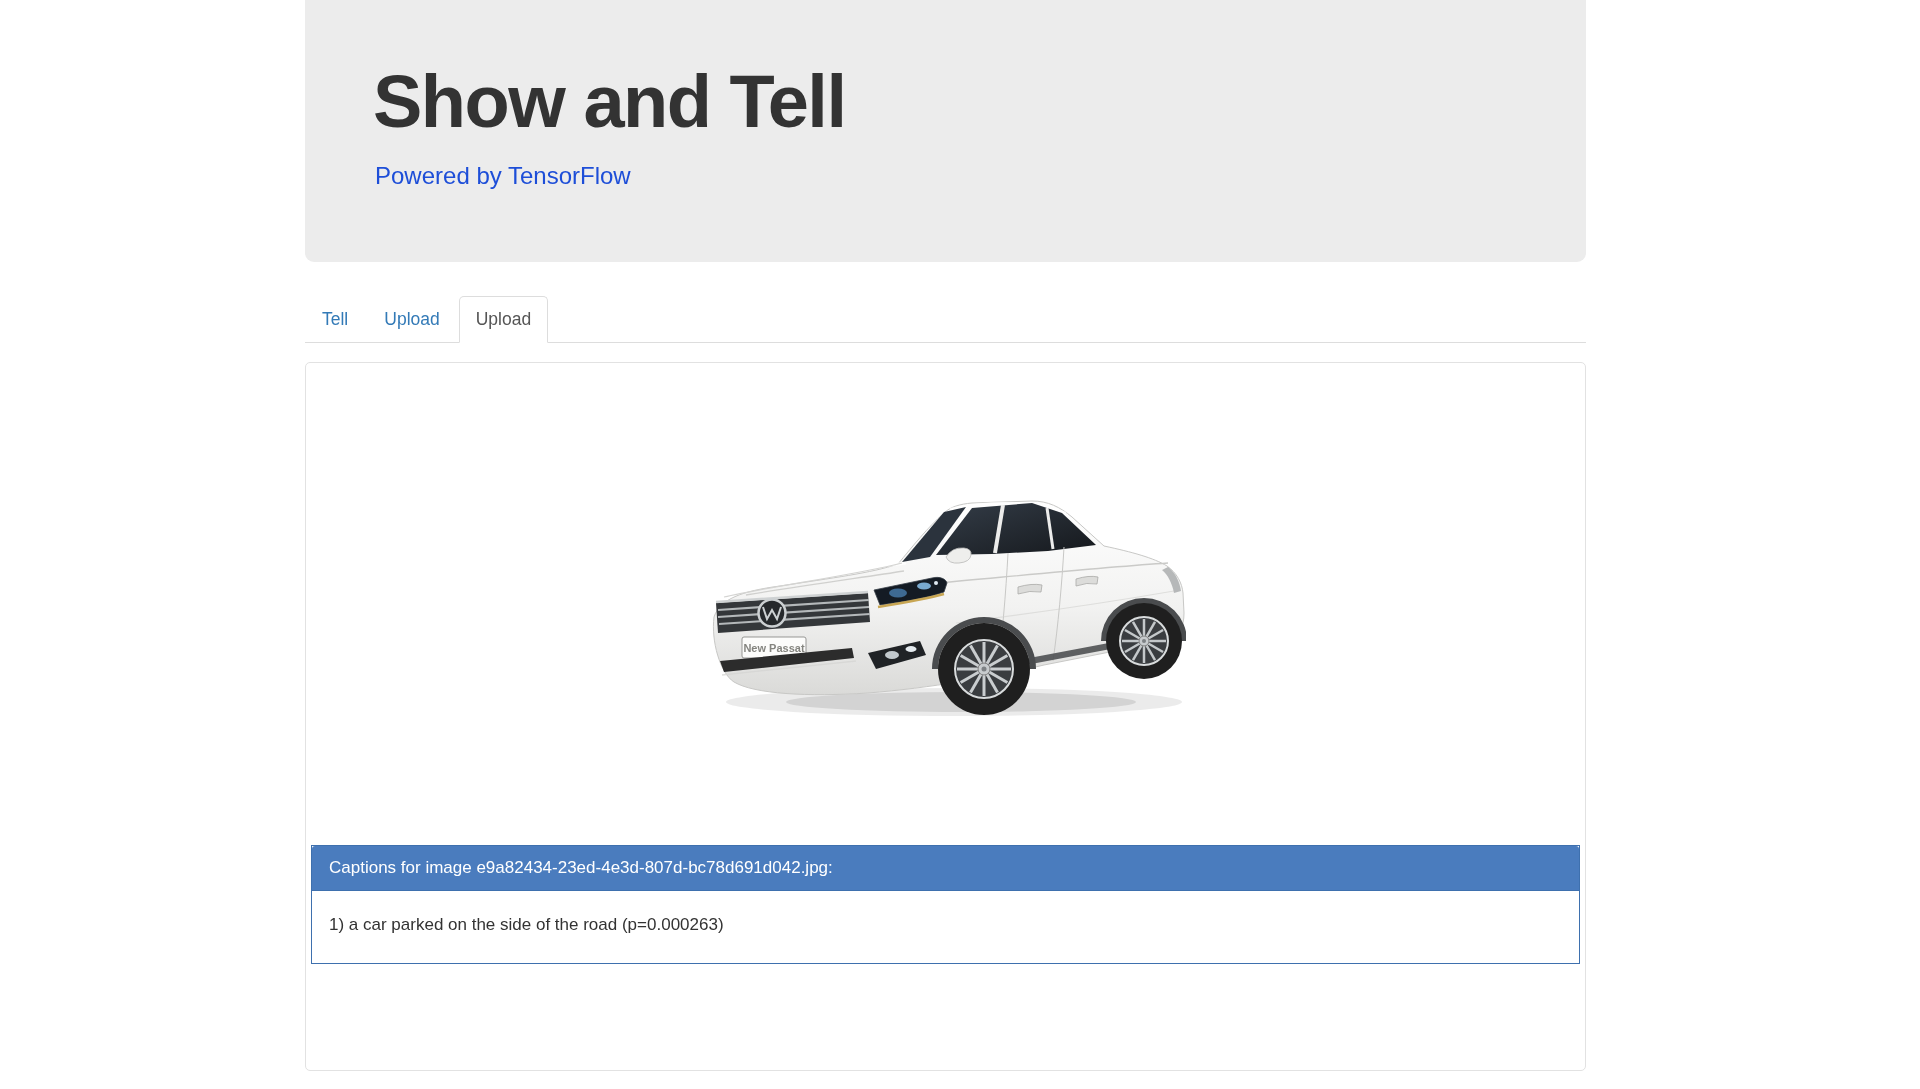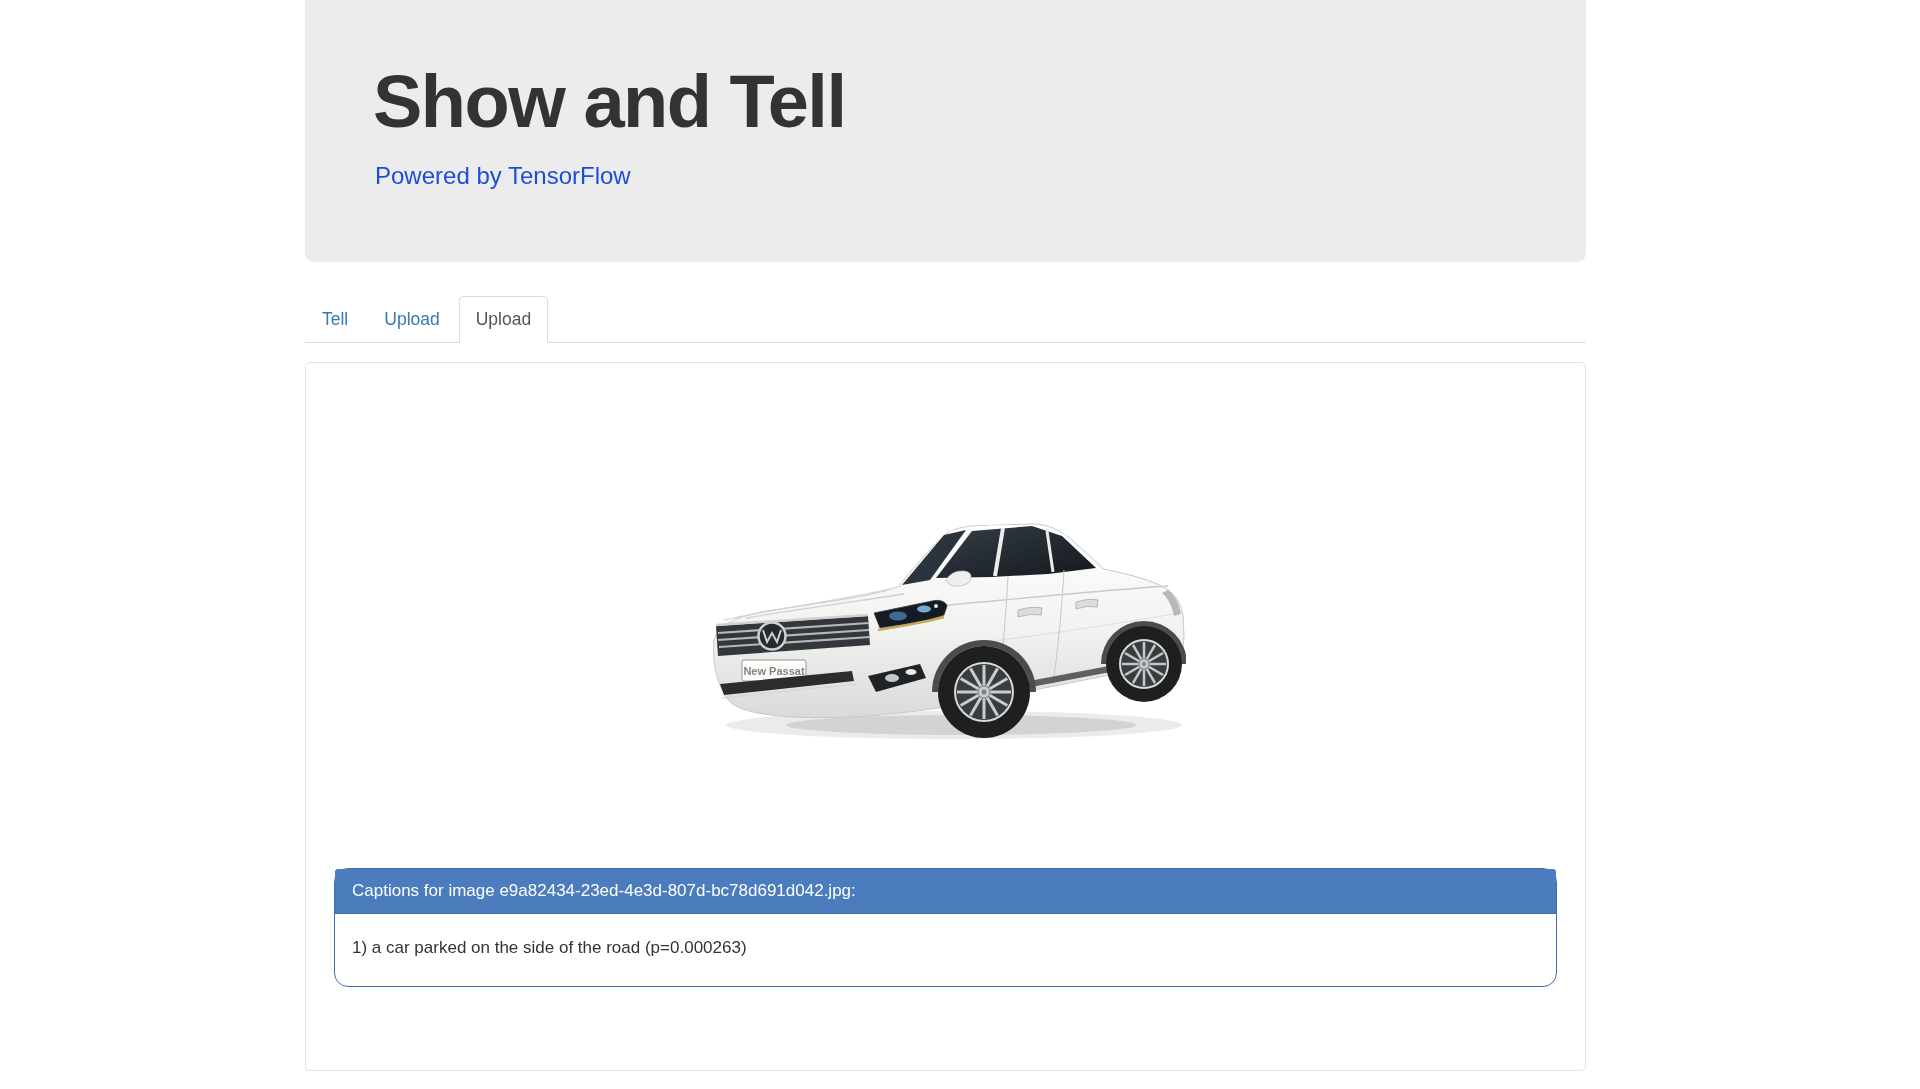--- a/index.html
+++ b/index.html
@@ -37,27 +37,27 @@
   }
   .nav-tabs li.active a {
     color: #555; background: #fff; cursor: default;
     border-color: #ddd; border-bottom-color: #fff;
   }
 
   
   .result-panel {
     margin-top: 19px; height: 709px;
     border: 1px solid #e2e2e2; border-radius: 5px;
-    padding: 28px; background: #fff;
+    padding: 5px; background: #fff;
   }
   .image-wrap { height: 477px; display: flex; align-items: center; justify-content: center; }
   .car-svg { width: 480px; height: 231px; display: block; }
 
   
-  .captions-panel { border: 1px solid #3e70ae; border-radius: 14px; background: #fff; }
+  .captions-panel { border: 1px solid #3e70ae; border-radius: 0; background: #fff; }
   .captions-heading {
     background: #4a7cbe; color: #fff; font-size: 17px; line-height: 20px;
     padding: 12px 17px; border-bottom: 1px solid #3e70ae;
     border-radius: 3px 3px 0 0;
   }
   .captions-body { padding: 10px 17px 14px; }
   .captions-body p { margin: 14px 0; font-size: 17px; line-height: 20px; color: #333; }
 </style>
 </head>
 <body>

